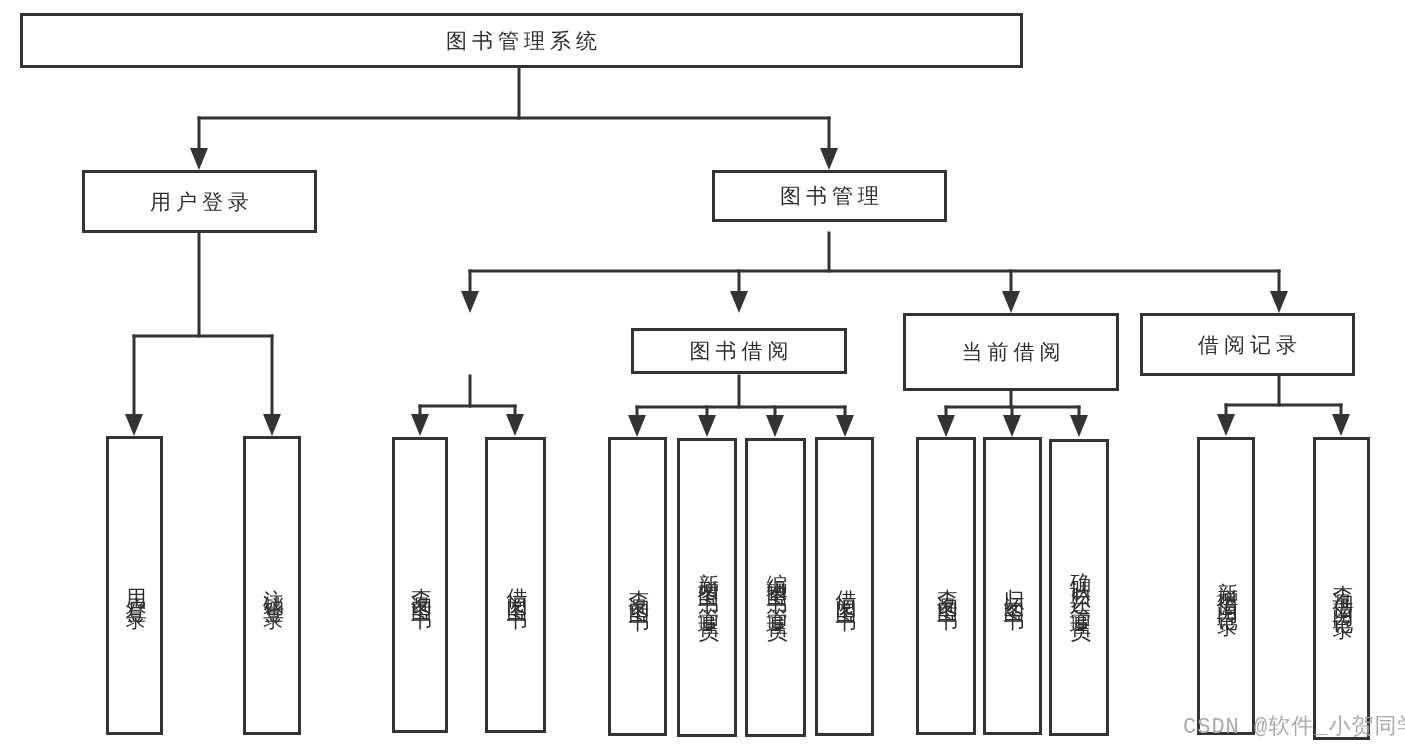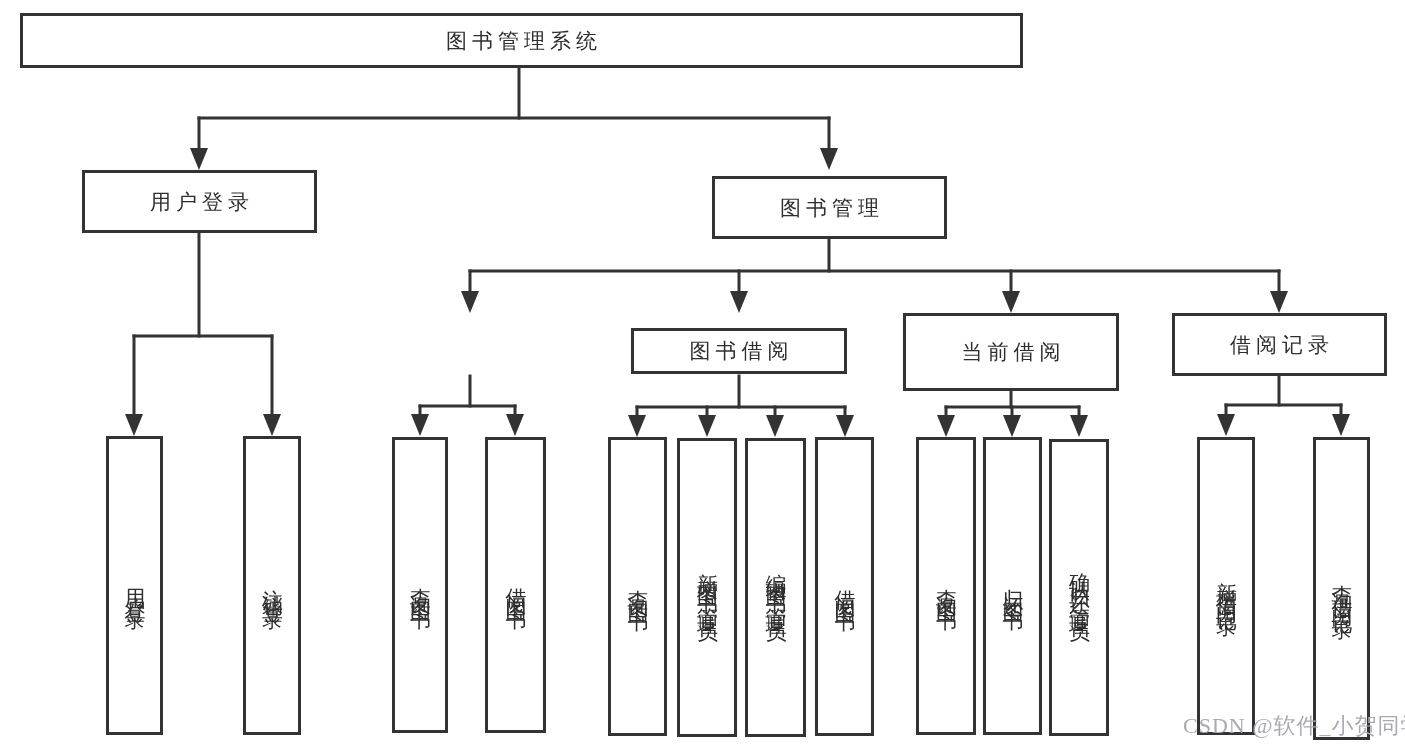--- a/index.html
+++ b/index.html
@@ -1,19 +1,19 @@
 <!DOCTYPE html>
 <html style="--background: #ffffff; --line: #333333; --box-border: #333333; --box-fill: #ffffff; --box-text: #2e2e2e; --watermark: #a9a9b3;"><head>
 <meta charset="utf-8">
 <style>
   html,body{margin:0;padding:0;background:var(--background,#fff);}
   #canvas{
     position:relative;width:1405px;height:747px;overflow:hidden;
     background:var(--background,#fff);
-    font-family:Liberation Serif, serif;
+    font-family:Liberation Mono, monospace;
   }
   svg.wires{position:absolute;left:0;top:0;z-index:1;}
   .wire{stroke:var(--line,#333);stroke-width:3;stroke-linecap:square;fill:none;}
   .arrow{fill:var(--line,#333);stroke:none;}
   .node{
     position:absolute;z-index:2;box-sizing:border-box;
     background:var(--box-fill,#fff);
     border:3px solid var(--box-border,#333);
     display:flex;align-items:center;justify-content:center;
     color:var(--box-text,#2e2e2e);
@@ -97,25 +97,25 @@
       <polygon class="arrow" points="1003,415 1021,415 1012,437"></polygon>
       <polygon class="arrow" points="1070,415 1088,415 1079,437"></polygon>
       <polygon class="arrow" points="1217,414 1235,414 1226,436"></polygon>
       <polygon class="arrow" points="1332,414 1350,414 1341,436"></polygon>
     </g>
   </svg>
 
   <div class="node h" style="left:20px;top:13px;width:1003px;height:55px">图书管理系统</div>
 
   <div class="node h" style="left:82px;top:170px;width:235px;height:63px">用户登录</div>
-  <div class="node h" style="left:712px;top:176px;width:235px;height:63px">图书管理</div>
+  <div class="node h" style="left:712px;top:170px;width:235px;height:52px">图书管理</div>
 
   <div class="node h" style="left:631px;top:328px;width:216px;height:46px">图书借阅</div>
   <div class="node h" style="left:903px;top:313px;width:216px;height:78px">当前借阅</div>
-  <div class="node h" style="left:1172px;top:313px;width:215px;height:63px">借阅记录</div>
+  <div class="node h" style="left:1140px;top:313px;width:215px;height:63px">借阅记录</div>
 
   <div class="node v" style="left:106px;top:436px;width:57px;height:299px">用户登录</div>
   <div class="node v" style="left:243px;top:436px;width:58px;height:299px">注销登录</div>
 
   <div class="node v" style="left:392px;top:437px;width:56px;height:296px">查询图书</div>
   <div class="node v" style="left:485px;top:437px;width:61px;height:296px">借阅图书</div>
 
   <div class="node v" style="left:608px;top:437px;width:59px;height:299px">查询图书</div>
   <div class="node v" style="left:677px;top:438px;width:60px;height:299px">新增图书（管理员）</div>
   <div class="node v" style="left:745px;top:438px;width:61px;height:299px">编辑图书（管理员）</div>

